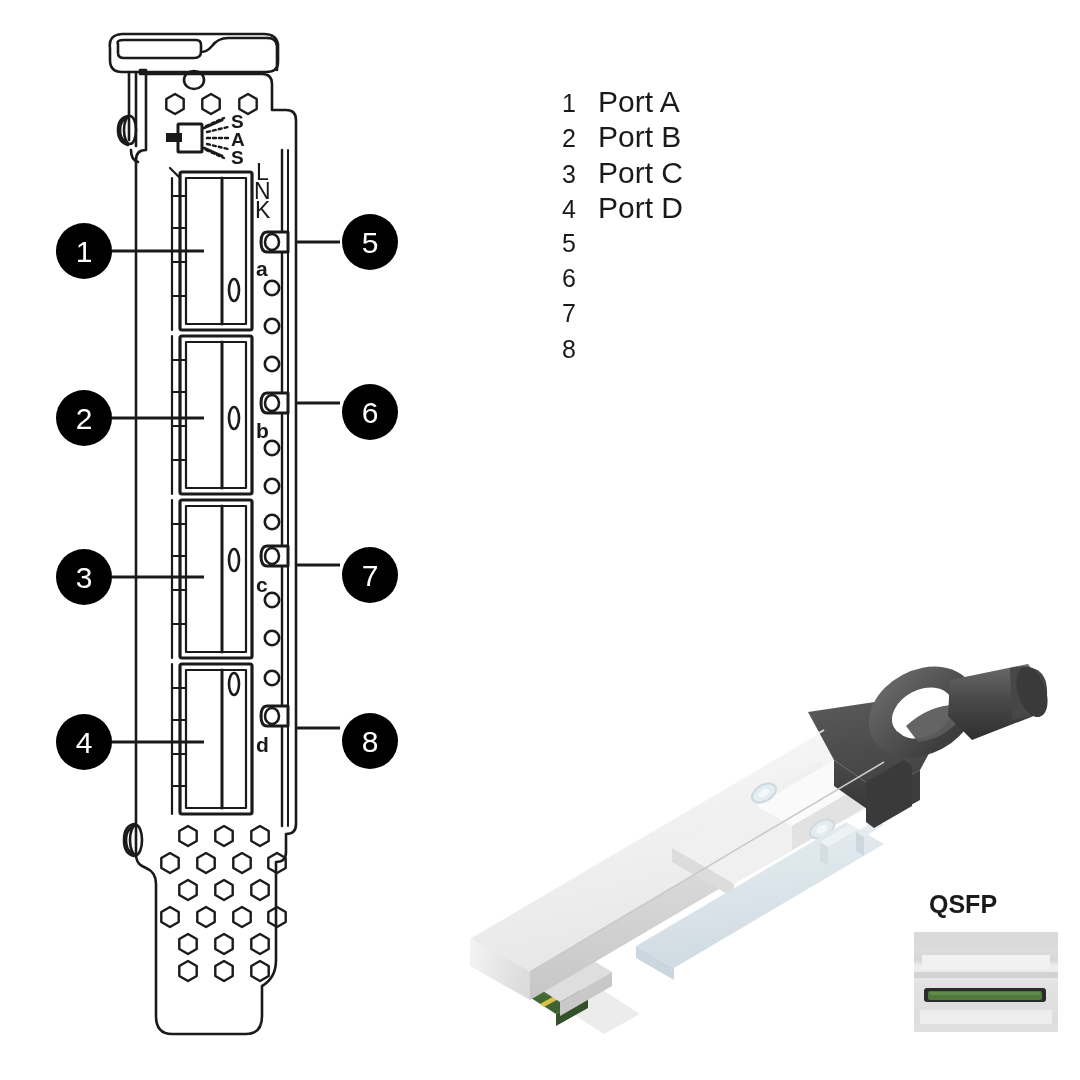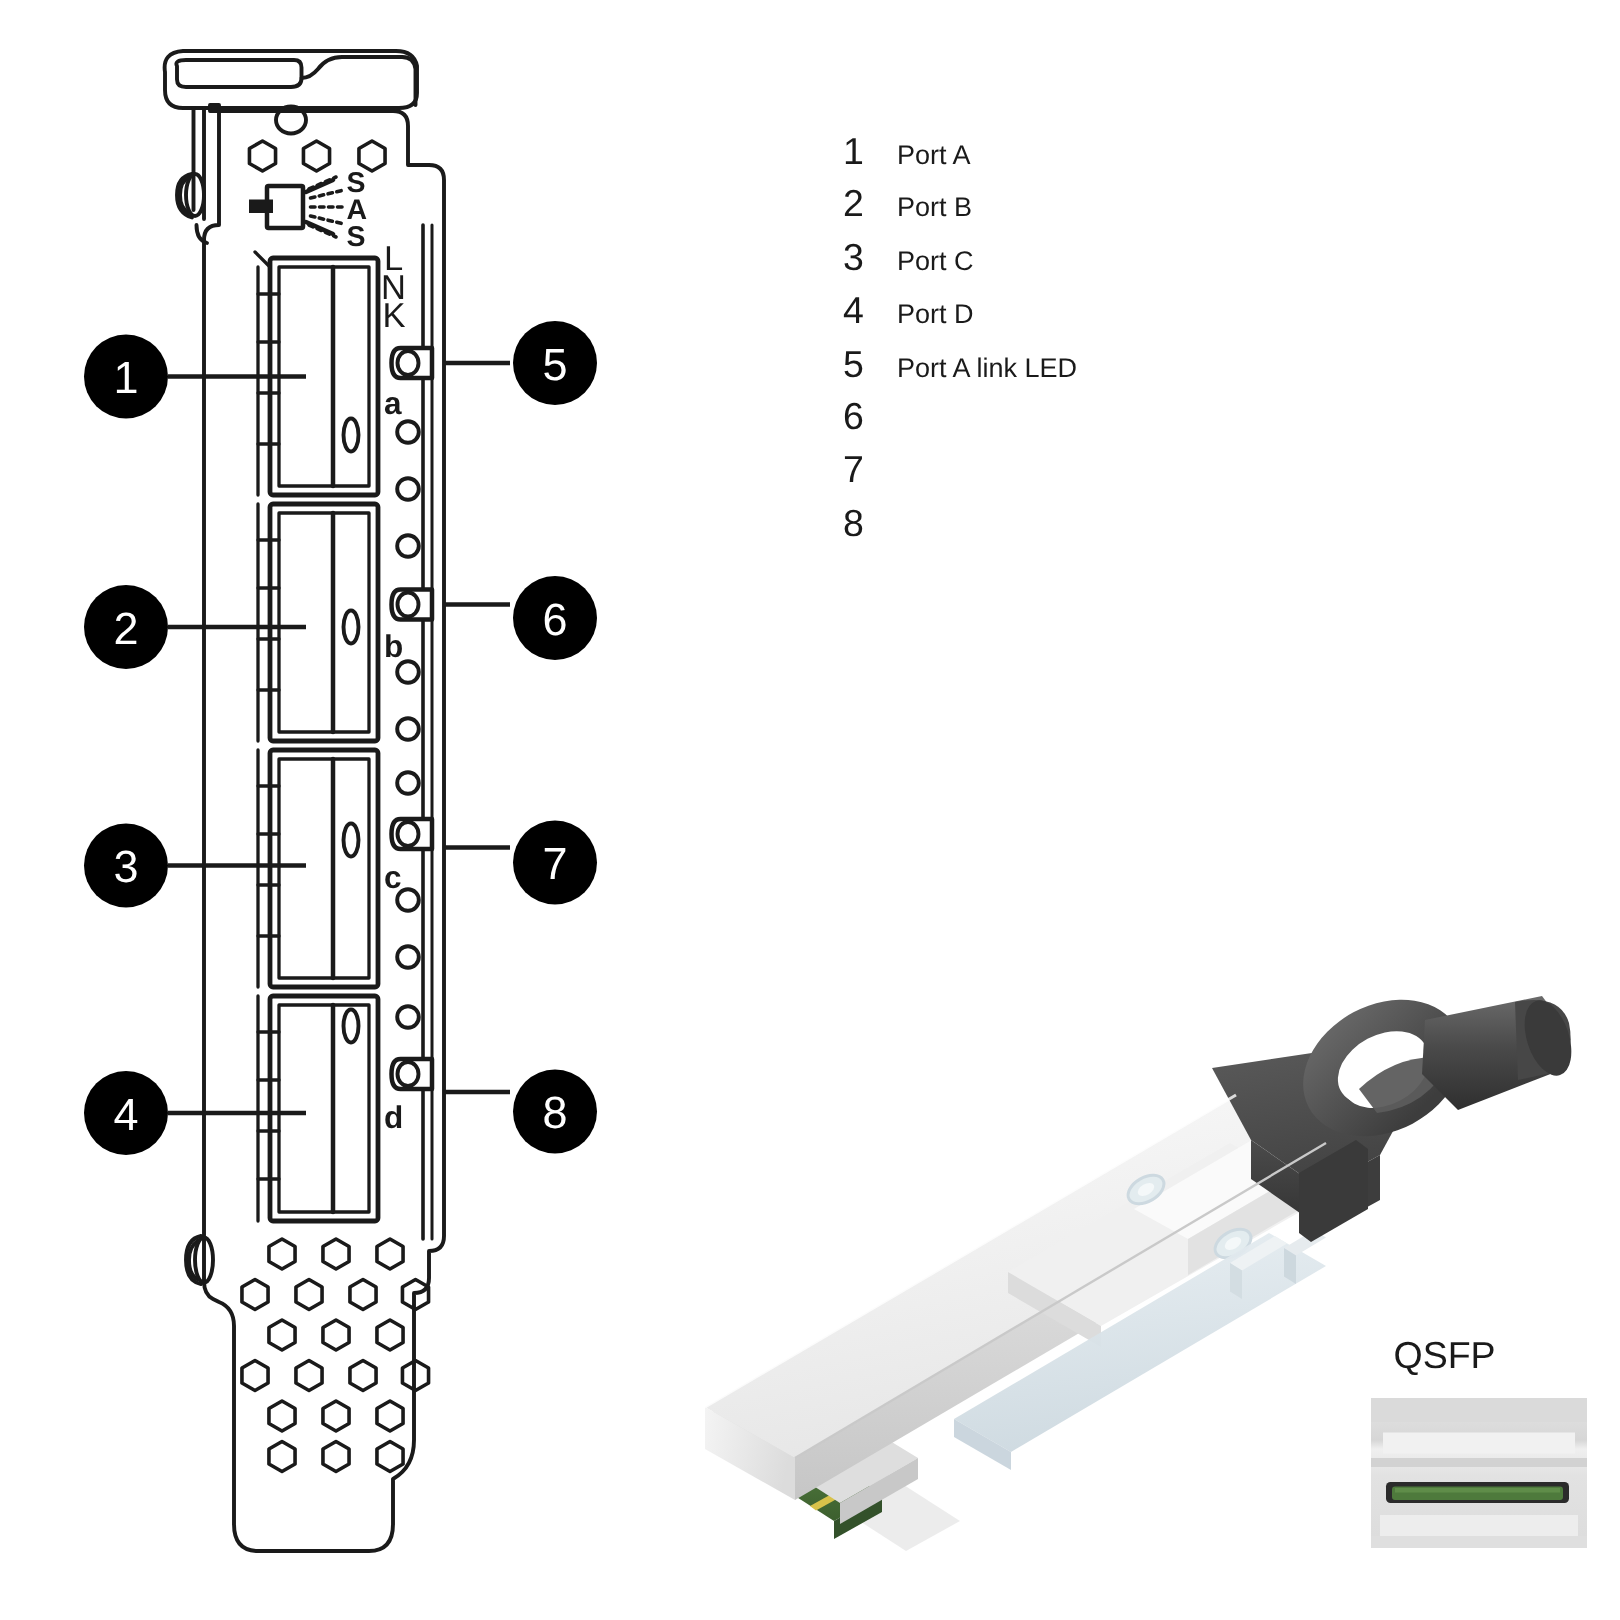--- a/index.html
+++ b/index.html
@@ -42,34 +42,35 @@
   }
   .legend-num {
     width: 36px;
     flex: 0 0 36px;
     font-size: 25px;
     line-height: 35.4px;
     color: #1a1a1a;
     text-align: left;
   }
   .legend-label {
-    font-size: 18px;
+    font-size: 30px;
     line-height: 35.4px;
     color: #1a1a1a;
     white-space: nowrap;
   }
 
   
   #qsfp-caption {
     position: absolute;
     left: 929px;
     top: 889px;
     font-size: 25px;
     line-height: 30px;
     color: #1a1a1a;
+    font-weight: bold;
   }
 </style>
 </head>
 <body>
 
 <div id="stage">
 
   <svg class="layer" viewBox="0 0 1080 1080" width="1080" height="1080">
     <defs>
 
@@ -484,21 +485,20 @@
     <div class="legend-row">
       <span class="legend-num">3</span>
       <span class="legend-label">Port C</span>
     </div>
     <div class="legend-row">
       <span class="legend-num">4</span>
       <span class="legend-label">Port D</span>
     </div>
     <div class="legend-row">
       <span class="legend-num">5</span>
-      <span class="legend-label">Port A link LED</span>
     </div>
     <div class="legend-row">
       <span class="legend-num">6</span>
     </div>
     <div class="legend-row">
       <span class="legend-num">7</span>
     </div>
     <div class="legend-row">
       <span class="legend-num">8</span>
     </div>

